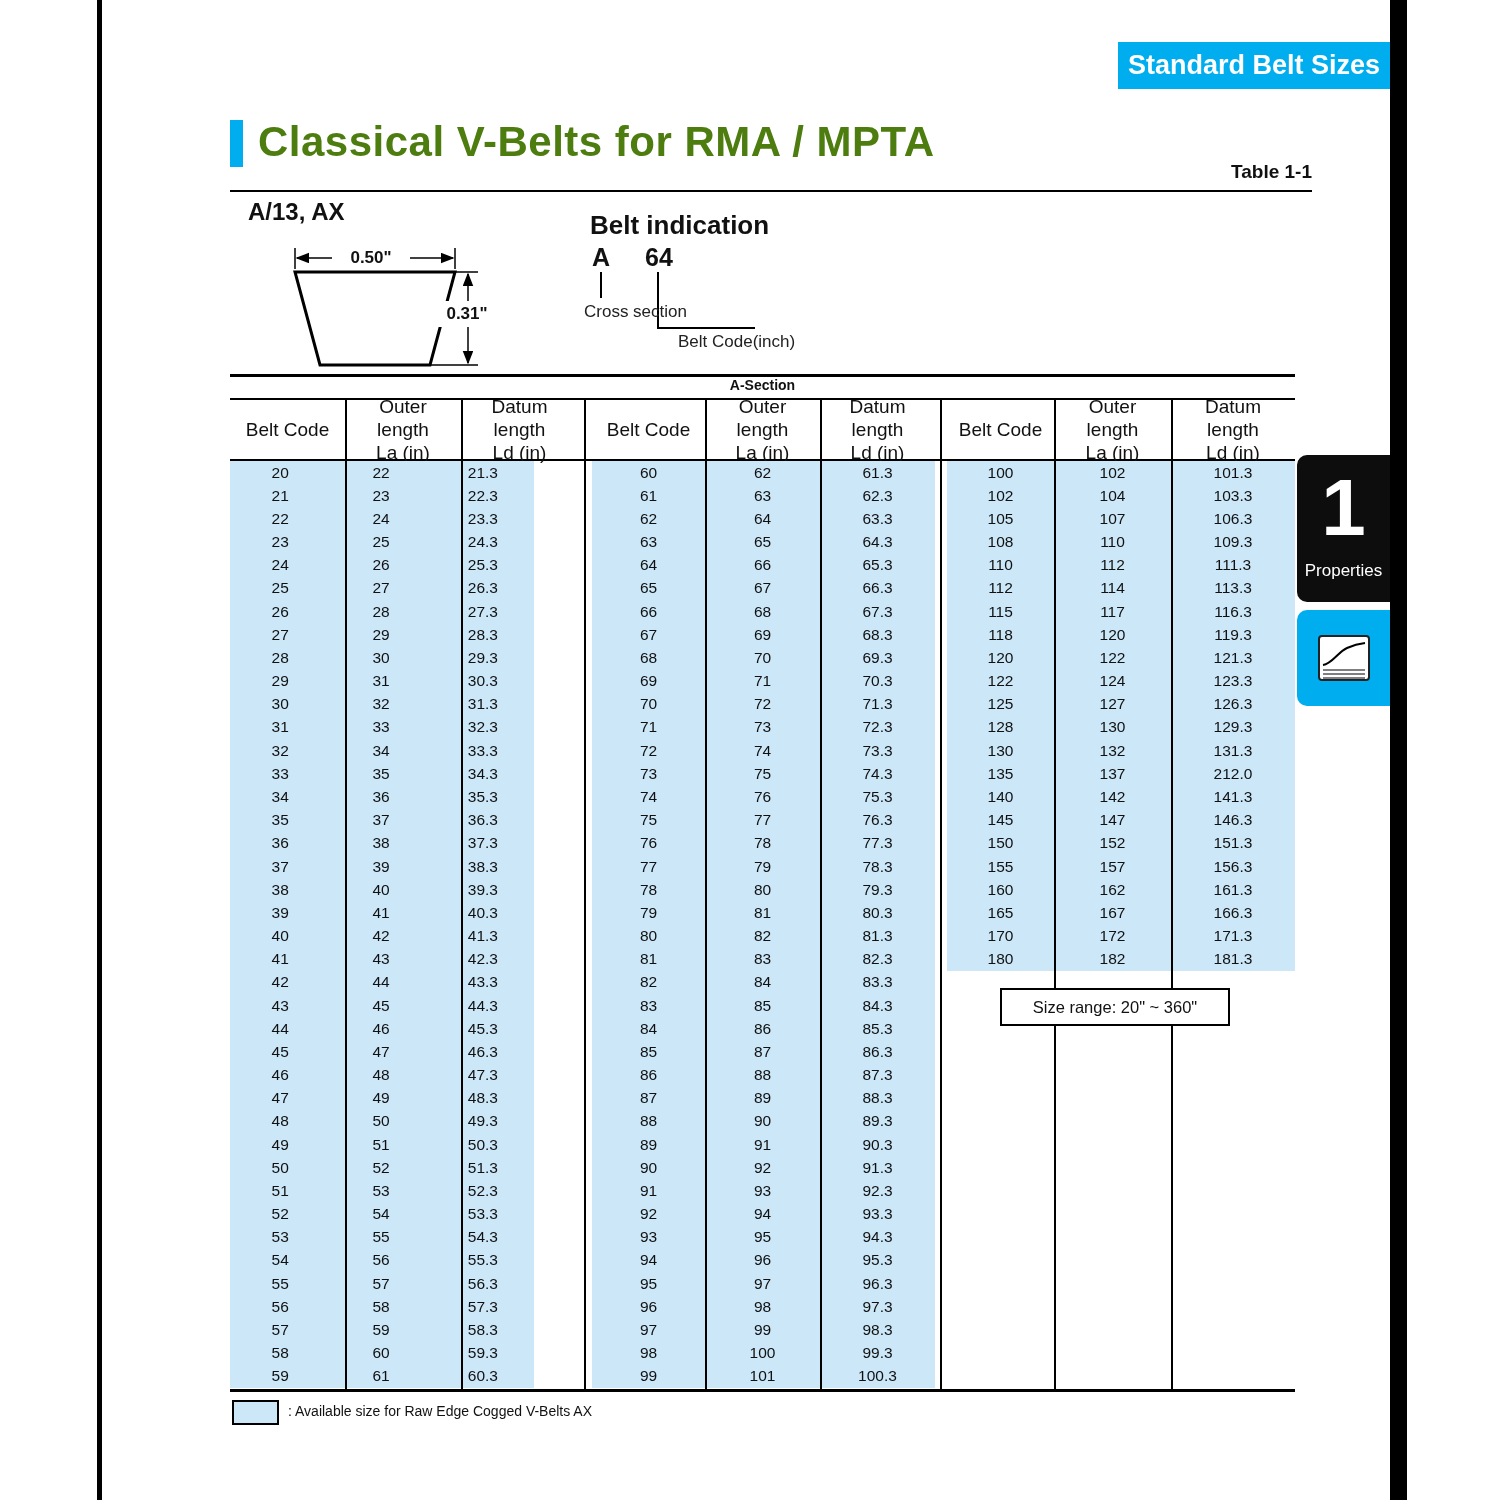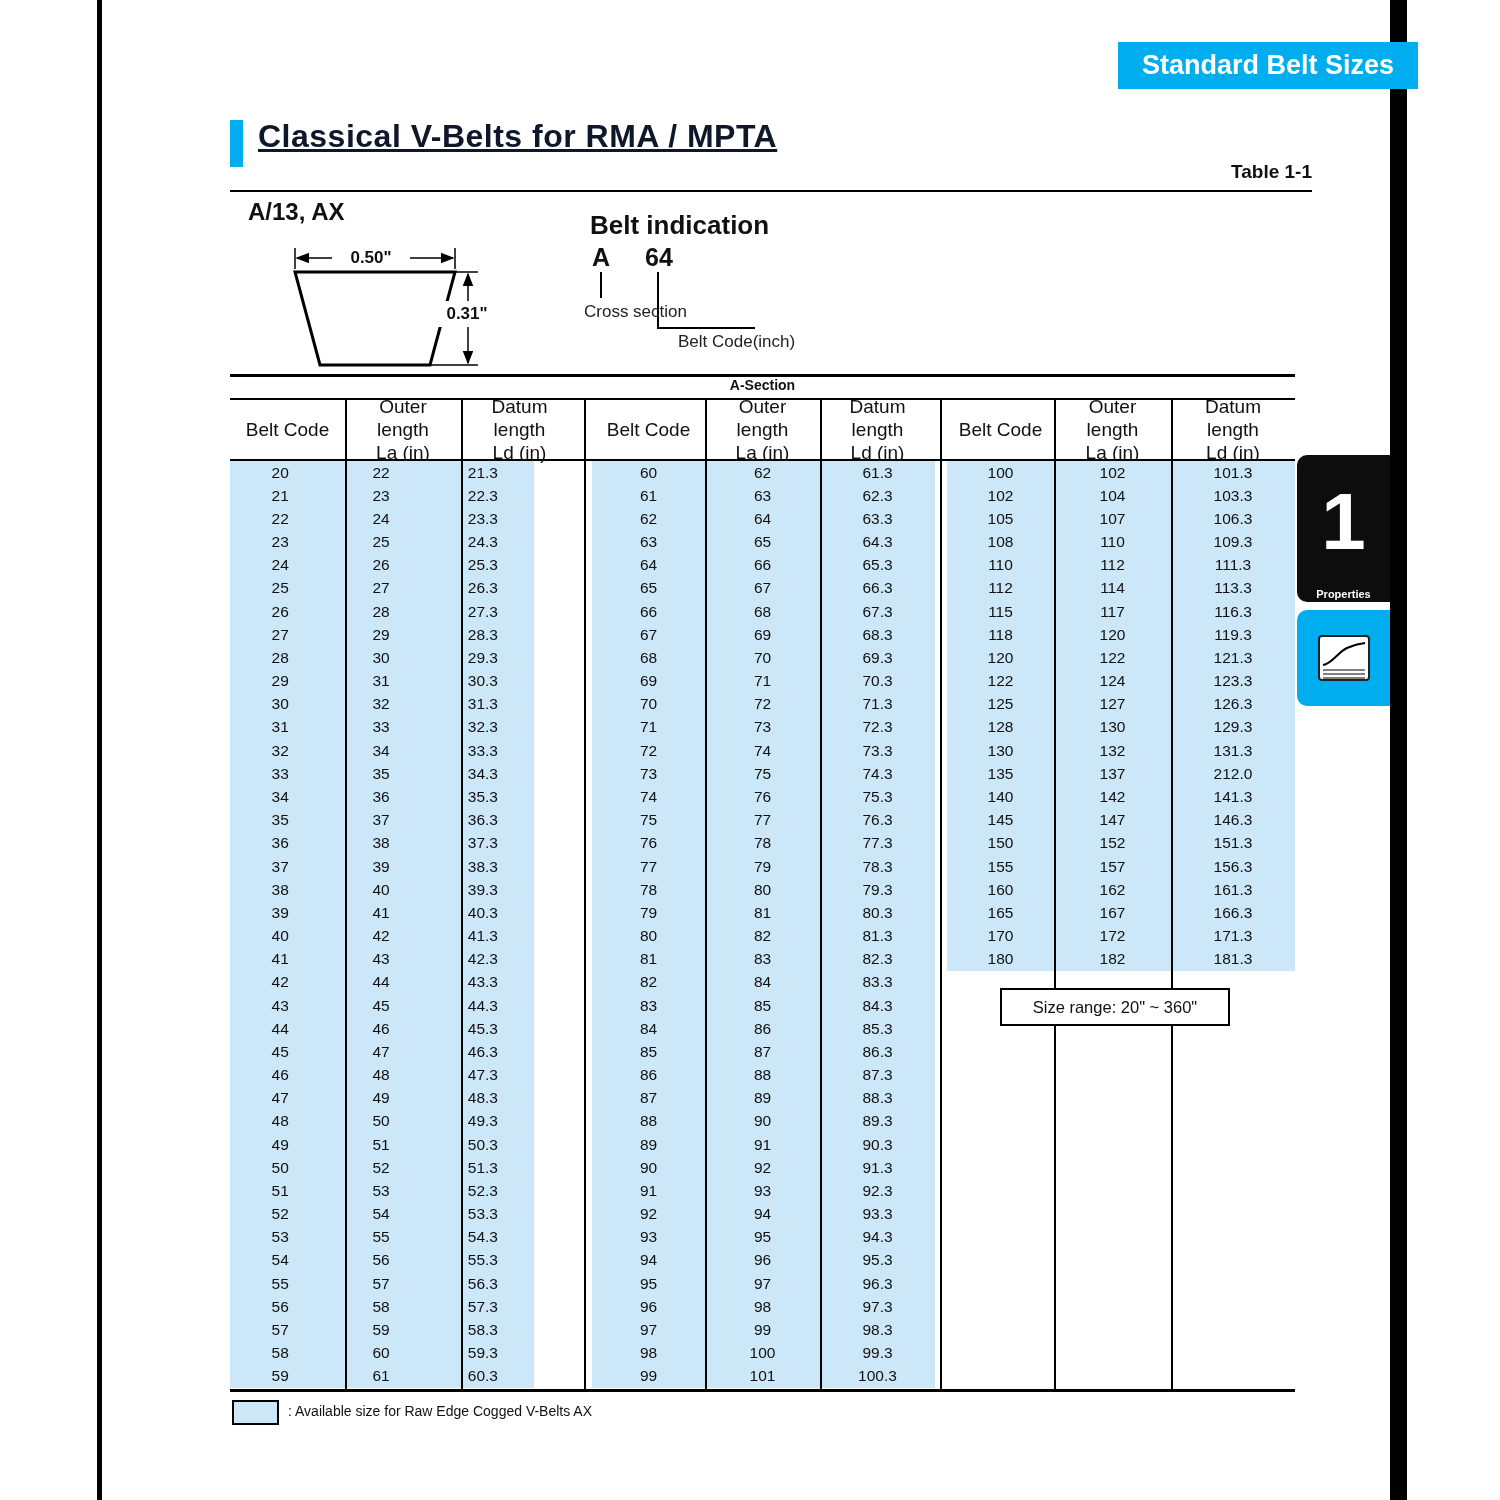--- a/index.html
+++ b/index.html
@@ -13,27 +13,27 @@
   }
   .abs { position: absolute; }
   .cyan-bg { background: var(--cyan, #00AEEF); }
 
   
   .left-rule  { left: 97px;  top: 0; width: 5px;  height: 1500px; background: #000; }
   .right-strip{ left: 1390px;top: 0; width: 17px; height: 1500px; background: #000; }
 
   
   .tab {
-    left: 1118px; top: 42px; width: 300px; height: 47px;
+    left: 1118px; top: 42px; width: 272px; height: 47px;
     display: flex; align-items: center; justify-content: center;
     color: #fff; font-weight: bold; font-size: 27px;
   }
 
   .title-accent { left: 230px; top: 120px; width: 13px; height: 47px; }
-  .title { left: 258px; top: 118px; font-size: 32px; font-weight: bold; letter-spacing: 0.5px; color: #0f172a; text-decoration: underline; }
+  .title { left: 258px; top: 118px; font-size: 42px; font-weight: bold; letter-spacing: 0.5px; color: #4d7c0f; }
   .table-ref { left: 1100px; top: 161px; width: 212px; text-align: right; font-size: 19px; font-weight: bold; }
 
   .hline { background: #000; }
   .vline { background: #000; width: 2px; z-index: 5; }
 
   .belt-type { left: 248px; top: 198px; font-size: 24px; font-weight: bold; }
 
   .dim-label {
     background: #fff; text-align: center; font-weight: bold; font-size: 17px;
     z-index: 2; display: flex; align-items: center; justify-content: center;
@@ -67,21 +67,21 @@
   .legend-swatch { left: 232px; top: 1400px; width: 47px; height: 25px; background: var(--hl,#CBE7F8); border: 2px solid #000; }
   .legend-text { left: 288px; top: 1403px; font-size: 14px; }
 
   
   .chapter-tab {
     left: 1297px; top: 455px; width: 93px; height: 147px;
     background: #0d0d0d; border-radius: 10px 0 0 10px;
     display: flex; flex-direction: column; align-items: center; color: #fff; z-index: 7;
   }
   .chapter-num { flex: 1; display: flex; align-items: center; justify-content: center; font-size: 80px; font-weight: bold; line-height: 1; }
-  .chapter-label { font-size: 11px; font-weight: bold; margin-bottom: 2px; }
+  .chapter-label { font-size: 17px; font-weight: normal; margin-bottom: 21px; }
   .chapter-icon-box {
     left: 1297px; top: 610px; width: 93px; height: 96px;
     border-radius: 10px 0 0 10px;
     display: flex; align-items: center; justify-content: center; z-index: 7;
   }
 </style>
 </head>
 <body>
 
 <div class="abs left-rule"></div>

